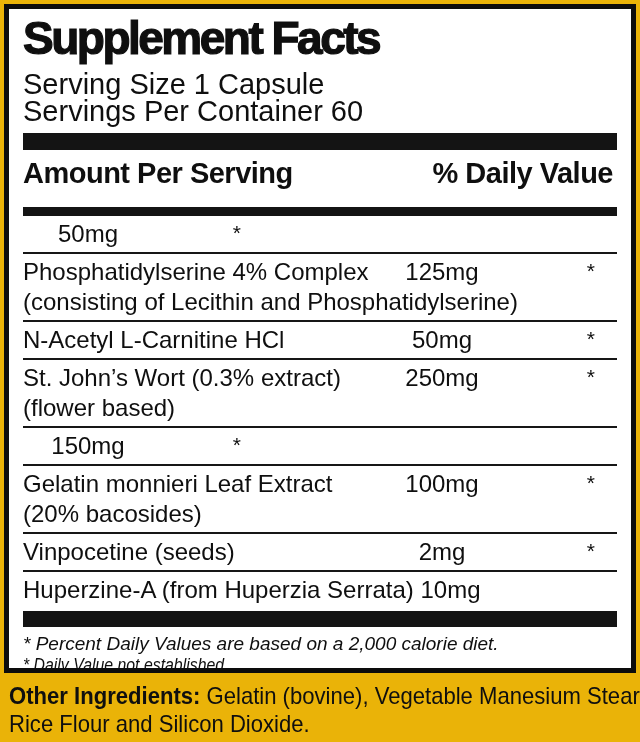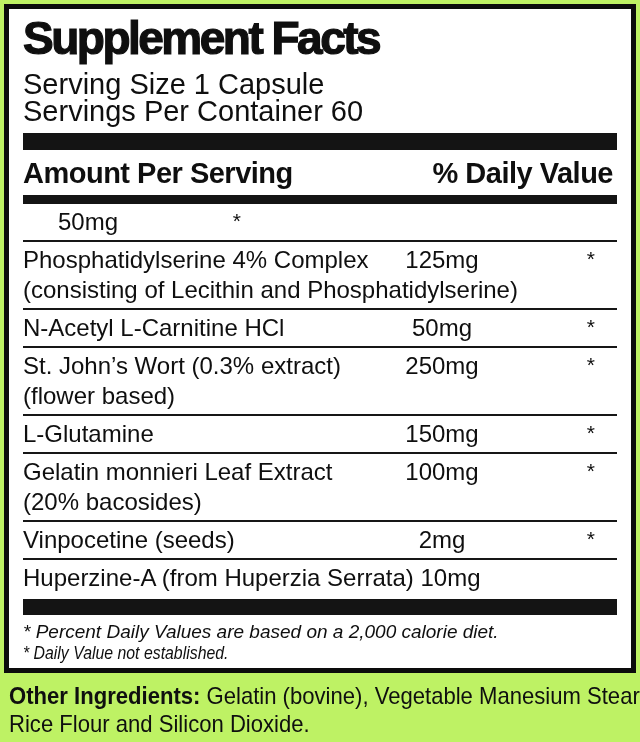--- a/index.html
+++ b/index.html
@@ -1,34 +1,34 @@
 <!DOCTYPE html>
 <html><head>
 <meta charset="utf-8">
 <style>
   * { margin:0; padding:0; box-sizing:border-box; }
   html,body { width:640px; height:742px; background:#ffffff;
     font-family:"Liberation Sans","DejaVu Sans",sans-serif; color:#0f0f0f; }
-  .page { position:relative; width:640px; height:742px; background:#bef264; overflow:hidden; }
+  .page { position:relative; width:640px; height:742px; background:#eab308; overflow:hidden; }
 
   .label-box { position:absolute; left:4px; top:4px; width:632px; height:669px;
     border:5px solid #0c0c0c; background:#fff; padding:0 14px; overflow:hidden; }
 
   .title { margin-top:4px; font-size:46px; line-height:50px; font-weight:bold;
     letter-spacing:-2.5px; -webkit-text-stroke:1.2px #0f0f0f; white-space:nowrap; }
 
   .serving-info { margin-top:8px; font-size:29px; line-height:27px; }
 
   .bar { background:#141414; }
   .bar-top { height:17px; margin-top:8px; }
   .bar-mid { height:9px; }
   .bar-footer { height:16px; margin-top:3px; }
 
   .header-row { display:flex; justify-content:space-between; align-items:baseline;
-    padding:8px 0 7px; font-size:29px; line-height:30px; font-weight:bold; letter-spacing:-0.5px; }
+    padding:8px 0 19px; font-size:29px; line-height:30px; font-weight:bold; letter-spacing:-0.5px; }
   .dv-head { padding-right:4px; }
 
   .rows .row { padding:3px 0 3px; font-size:24px; line-height:30px; }
   .rows .row + .row { border-top:2px solid #161616; }
   .row-main { display:flex; align-items:flex-start; }
   .ing-name { flex:1; white-space:nowrap; }
   .ing-amt { width:130px; text-align:center; }
   .ing-dv { width:110px; text-align:right; padding-right:22px;
     font-size:21px; line-height:24px; padding-top:2px; }
   .ing-note { line-height:30px; }
@@ -93,21 +93,20 @@
         <div class="row">
     <div class="row-main">
       <span class="ing-name">St. John’s Wort (0.3% extract)</span>
       <span class="ing-amt">250mg</span>
       <span class="ing-dv">*</span>
     </div>
     <div class="ing-note">(flower based)</div>
   </div>
         <div class="row">
     <div class="row-main">
-      <span class="ing-name">L-Glutamine</span>
       <span class="ing-amt">150mg</span>
       <span class="ing-dv">*</span>
     </div>
 
   </div>
         <div class="row">
     <div class="row-main">
       <span class="ing-name">Gelatin monnieri Leaf Extract</span>
       <span class="ing-amt">100mg</span>
       <span class="ing-dv">*</span>

